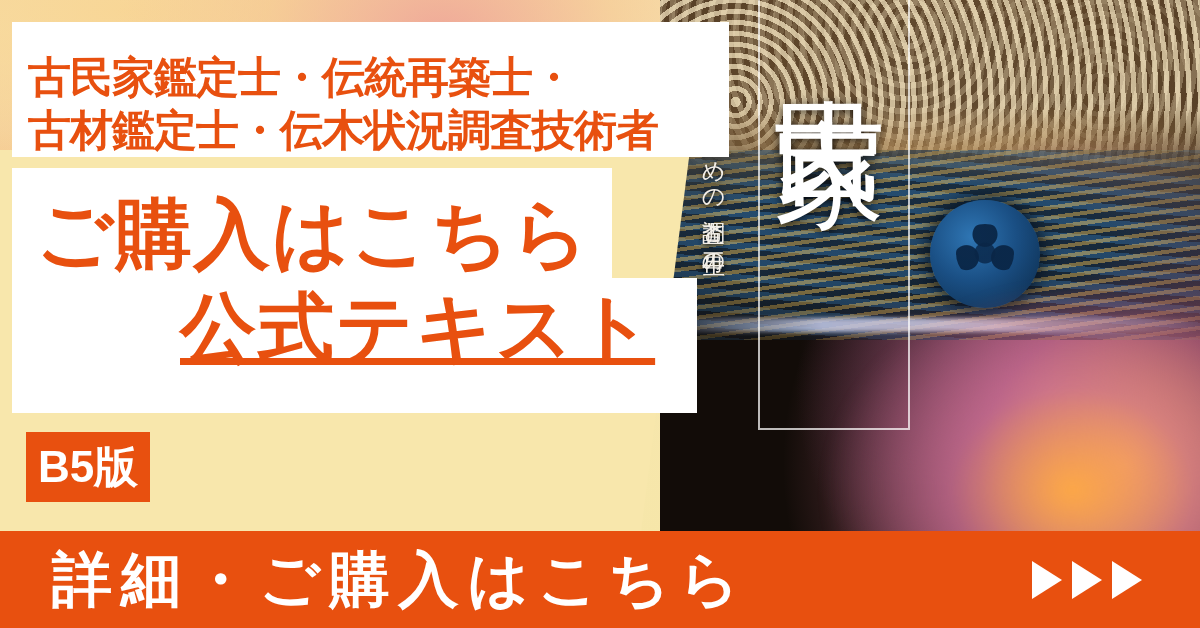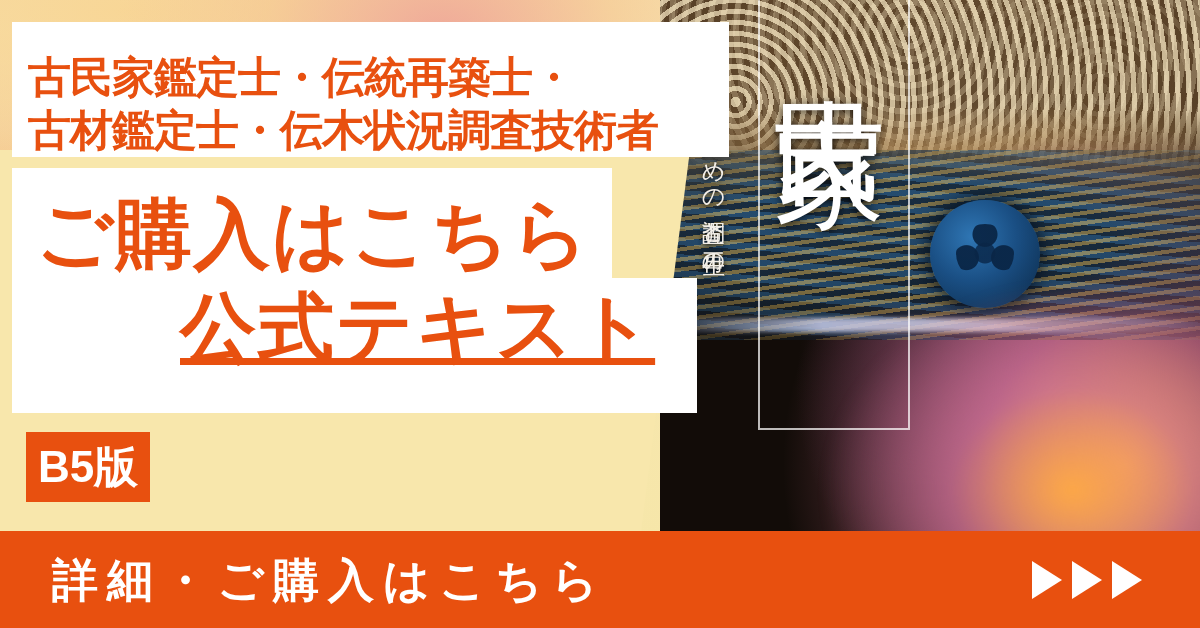--- a/index.html
+++ b/index.html
@@ -153,21 +153,21 @@
     white-space:nowrap;letter-spacing:0px;
   }
 
   
   .cta{
     position:absolute;left:0;top:531px;width:1200px;height:97px;
     background:#e8500f;
   }
   .cta-text{
     position:absolute;left:52px;top:10px;
-    color:#ffffff;font-size:46px;font-weight:700;line-height:78px;
+    color:#ffffff;font-size:60px;font-weight:700;line-height:78px;
     letter-spacing:9px;white-space:nowrap;
   }
   .cta-arrows{
     position:absolute;left:1032px;top:30px;display:flex;gap:10px;
   }
   .cta-arrows .tri{
     width:0;height:0;border-left:30px solid #ffffff;
     border-top:19px solid transparent;border-bottom:19px solid transparent;
   }
 </style>

